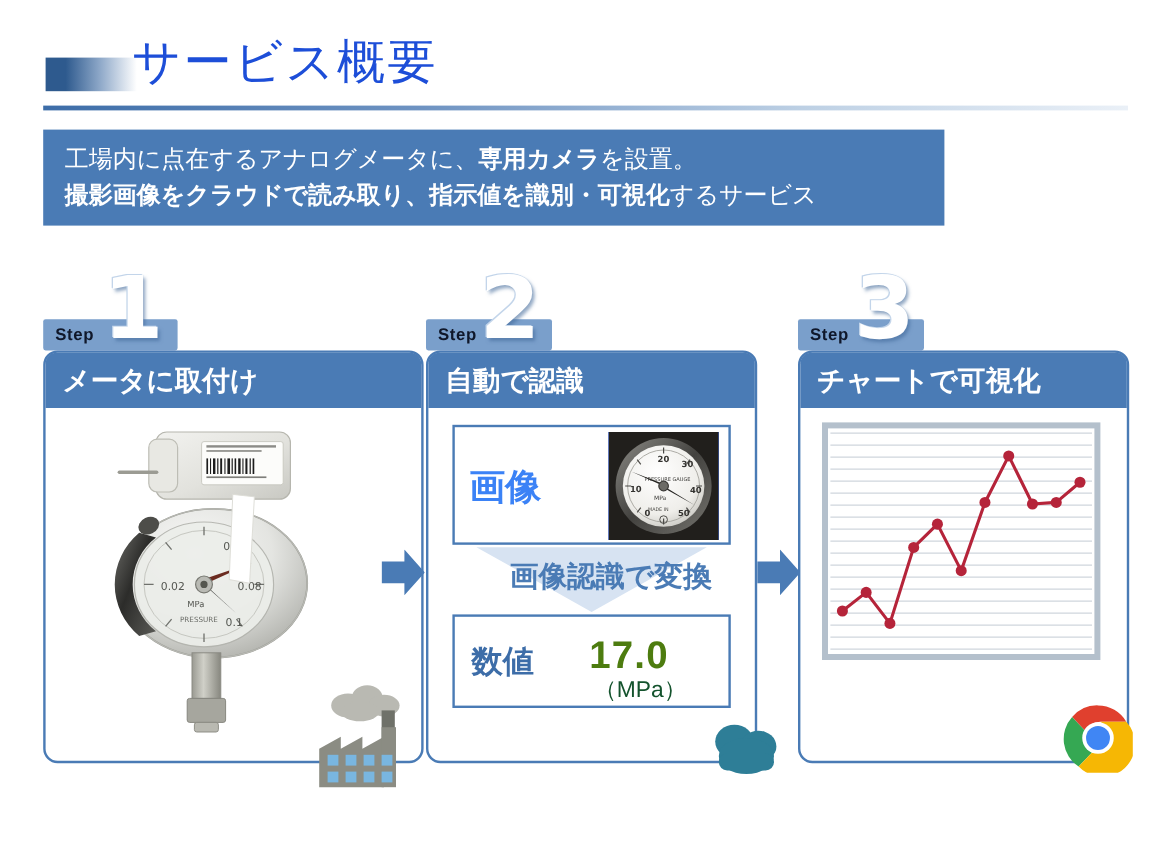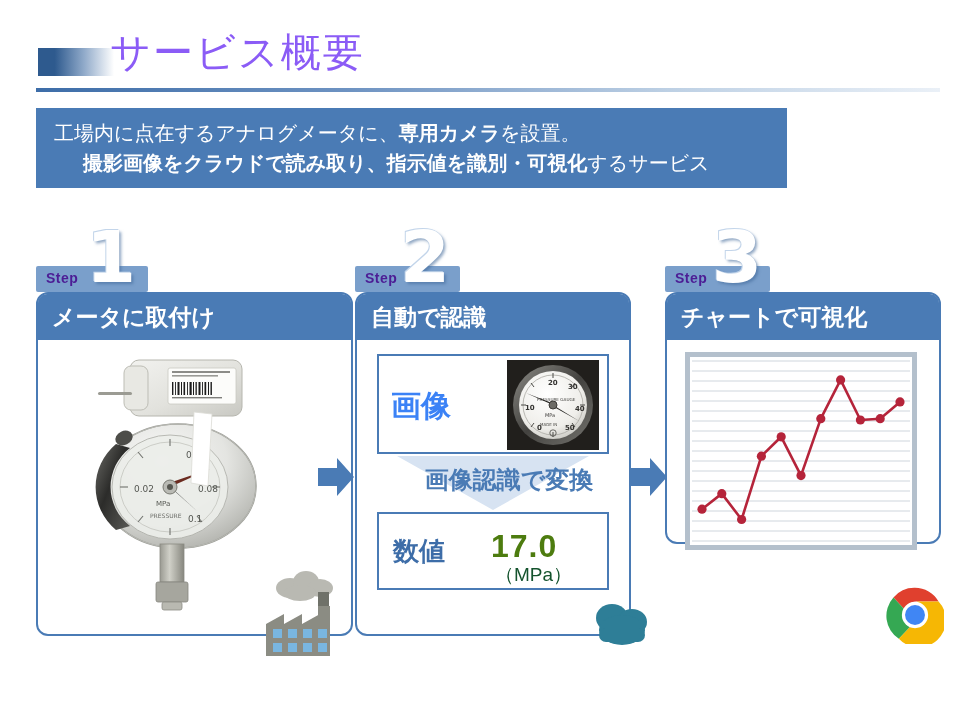--- a/index.html
+++ b/index.html
@@ -25,21 +25,21 @@
   #title-square {
     position: absolute;
     left: 38px; top: 48px;
     width: 76px; height: 28px;
     background: linear-gradient(to right, #2e5a8e 0%, #2e5a8e 22%, #8fa9c9 60%, #ffffff 100%);
   }
   #title-text {
     position: absolute;
     left: 110px; top: 32px;
     font-size: 40px;
-    color: #8b5cf6;
+    color: #1d4ed8;
     letter-spacing: 2px;
     white-space: nowrap;
     line-height: 1;
   }
   #title-rule {
     position: absolute;
     left: 36px; top: 88px;
     width: 904px; height: 4px;
     background: linear-gradient(to right, #3d6da8 0%, #6e93c2 35%, #bdd0e4 70%, #eaf0f7 100%);
   }
@@ -53,34 +53,34 @@
     padding: 10px 0 0 18px;
     box-sizing: border-box;
   }
   .sub-line {
     color: #ffffff;
     font-size: 20px;
     line-height: 30px;
     white-space: nowrap;
   }
   .sub-line .b { font-weight: bold; }
-  .sub-line.bold-line { font-weight: bold; margin-left: 29px; }
+  .sub-line.bold-line { font-weight: bold; }
   .sub-line.bold-line .n { font-weight: normal; }
 
   
   .step-badge {
     position: absolute;
     height: 26px;
     background: #7a9fcb;
     border-radius: 2px;
   }
   .step-badge .step-word {
     position: absolute;
     left: 10px; top: 4px;
-    color: #4c1d95;
+    color: #0f172a;
     font-size: 14px;
     font-weight: bold;
     letter-spacing: .5px;
   }
   .step-num {
     position: absolute;
     font-size: 72px;
     font-weight: bold;
     color: #ffffff;
     line-height: 1;
@@ -405,21 +405,21 @@
       <span id="val-number">17.0</span>
       <span id="val-unit">（MPa）</span>
     </div>
   </div>
 </div>
 
 <svg class="flow-arrow" style="left:631px; top:458px;" width="36" height="38" viewBox="0 0 36 38">
   <path d="M 0 10 L 19 10 L 19 0 L 36 19 L 19 38 L 19 28 L 0 28 Z" fill="#4a7bb5"></path>
 </svg>
 
-<div class="card" style="left:665px; top:292px; width:276px; height:252px;">
+<div class="card" style="left:665px; top:292px; width:276px; height:344px;">
   <div class="card-head">チャートで可視化</div>
   <div class="card-body">
     <div id="chart-frame">
       <svg id="chart-lines" viewBox="0 0 222 188" preserveAspectRatio="none">
           <line x1="2" x2="220" y1="4" y2="4" stroke="#cfd6dd" stroke-width="1"></line>
           <line x1="2" x2="220" y1="14" y2="14" stroke="#cfd6dd" stroke-width="1"></line>
           <line x1="2" x2="220" y1="24" y2="24" stroke="#cfd6dd" stroke-width="1"></line>
           <line x1="2" x2="220" y1="34" y2="34" stroke="#cfd6dd" stroke-width="1"></line>
           <line x1="2" x2="220" y1="44" y2="44" stroke="#cfd6dd" stroke-width="1"></line>
           <line x1="2" x2="220" y1="54" y2="54" stroke="#cfd6dd" stroke-width="1"></line>

